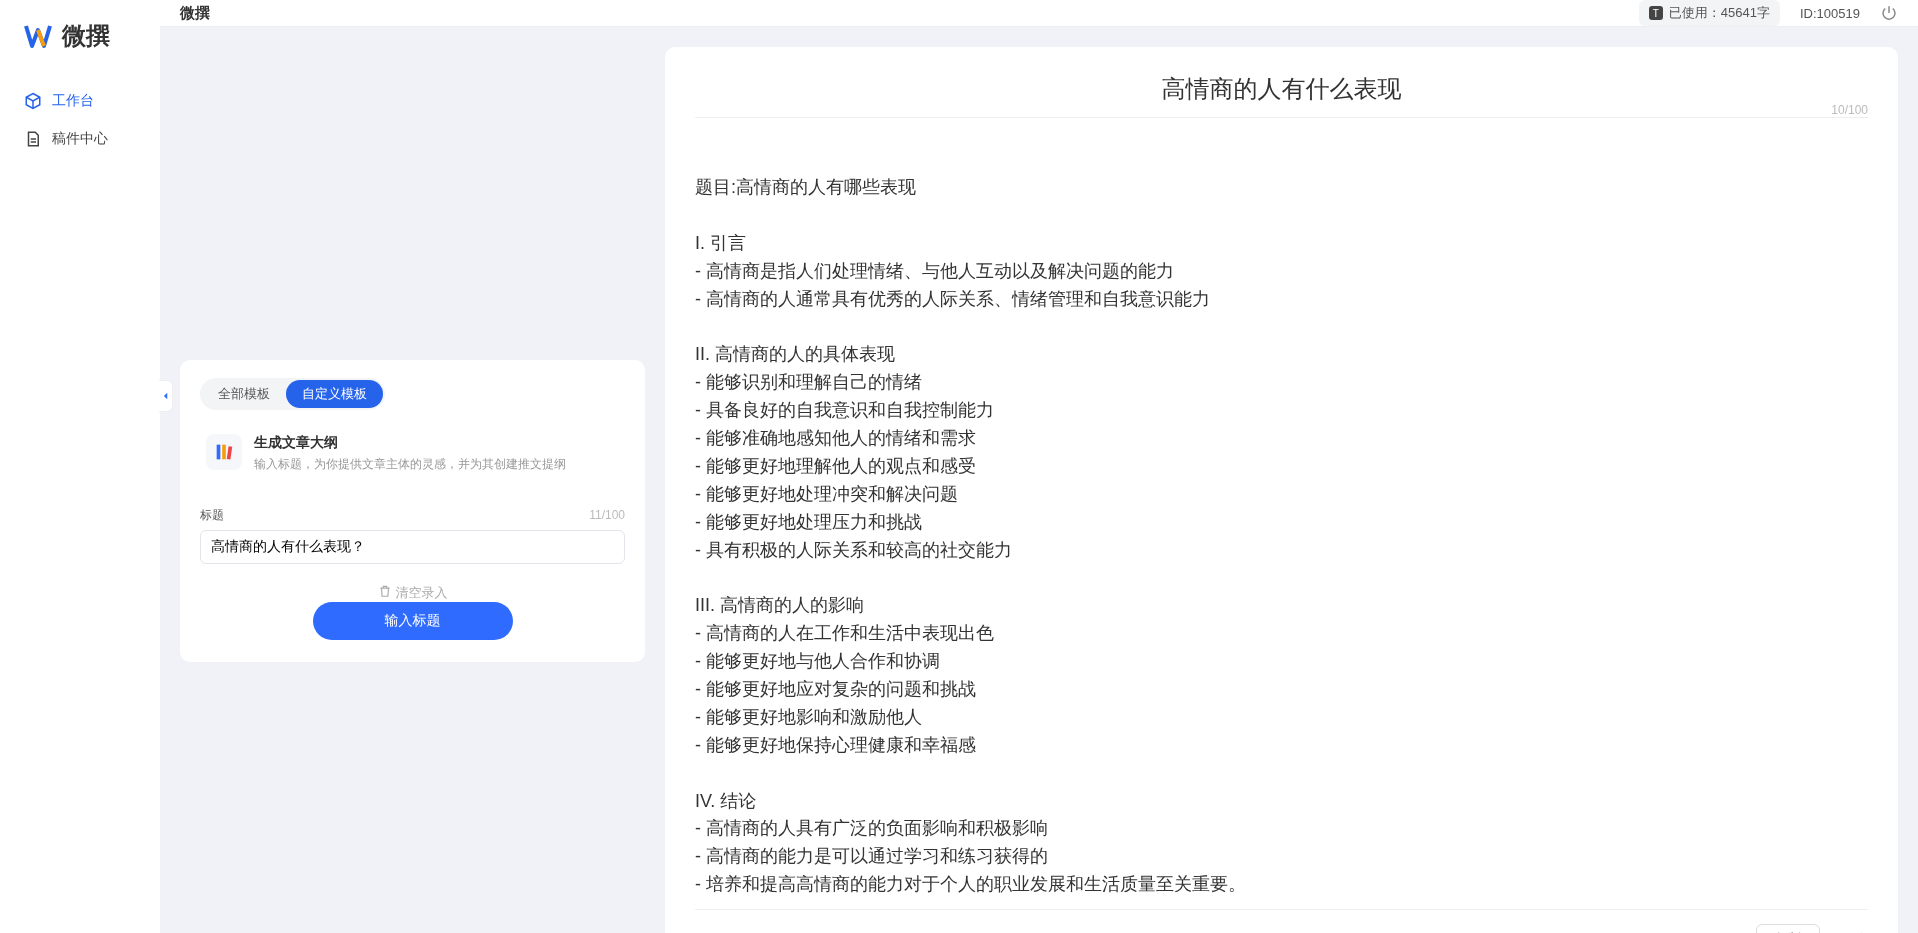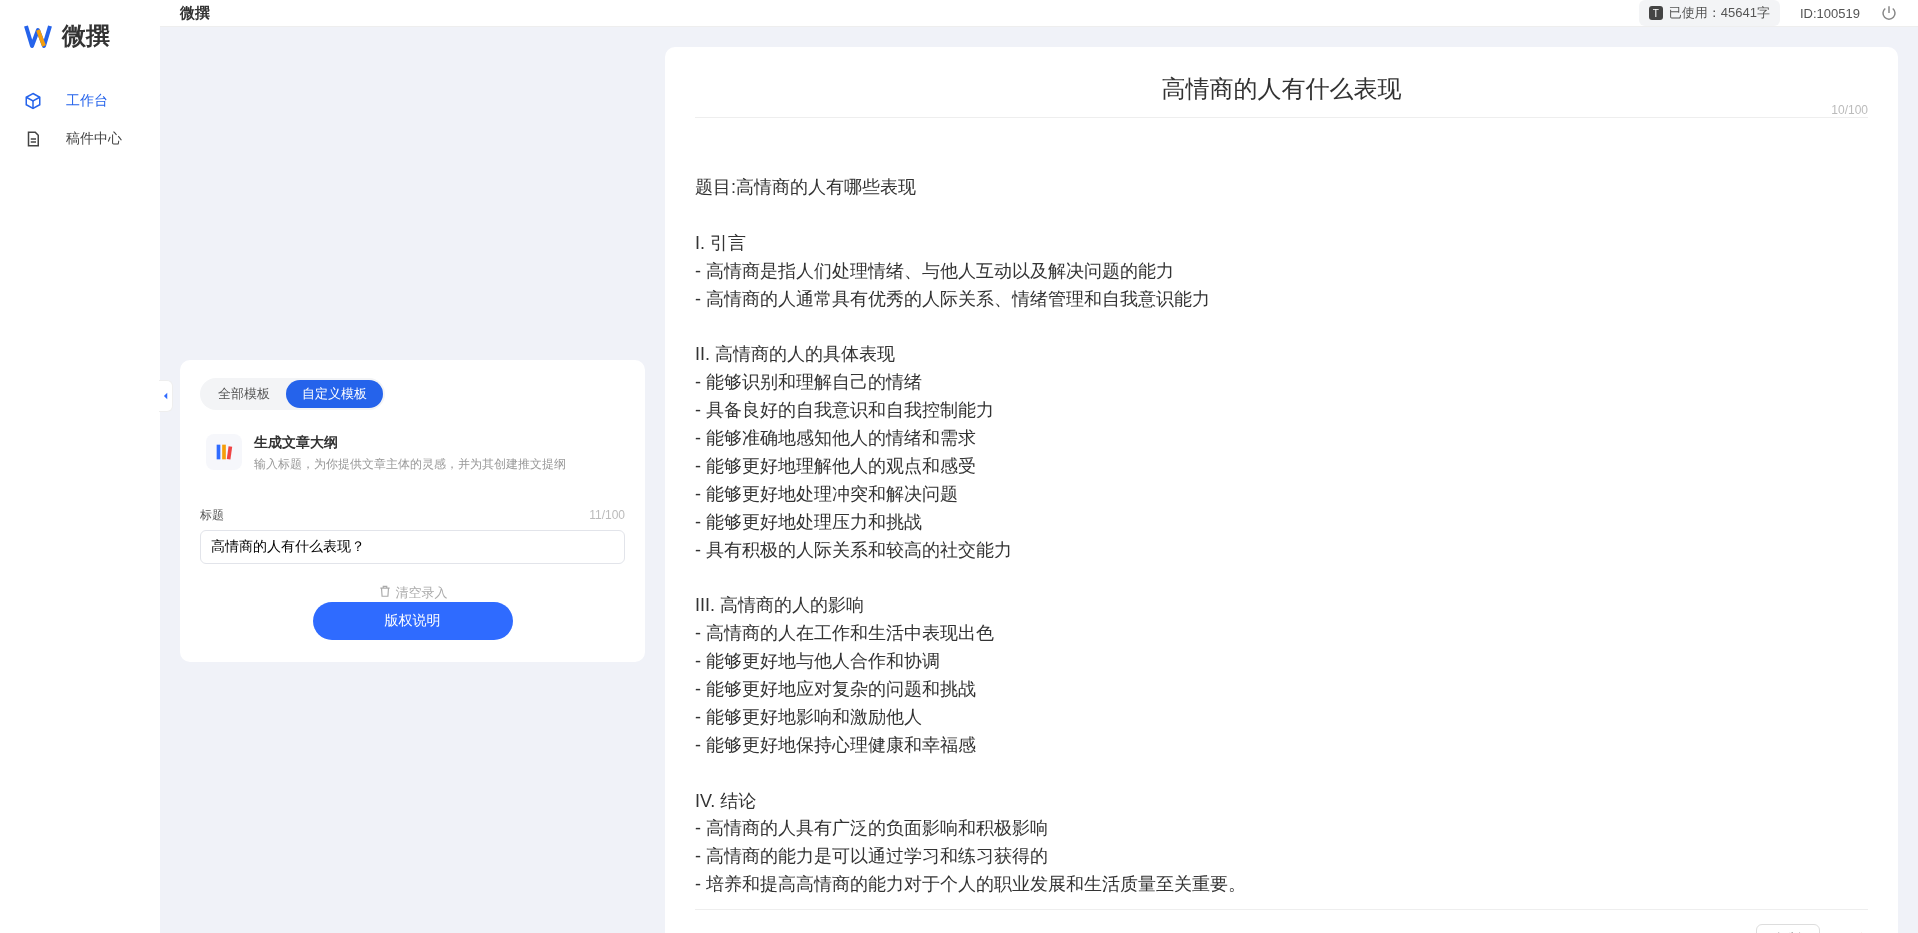--- a/index.html
+++ b/index.html
@@ -2,21 +2,21 @@
 <html><head>
 <meta charset="utf-8">
 <style>
 * { box-sizing: border-box; margin: 0; padding: 0; }
 body { font-family: -apple-system, "PingFang SC", "Microsoft YaHei", sans-serif; background: #f0f2f8; color: #333; font-size: 14px; }
 .app { display: flex; height: 933px; width: 1918px; }
 .sidebar { width: 160px; background: #fff; display: flex; flex-direction: column; padding: 20px 0; }
 .logo { display: flex; align-items: center; padding: 0 24px 30px; font-size: 24px; font-weight: bold; gap: 6px; }
 .logo-icon { width: 32px; height: 32px; display:inline-flex; align-items:center; justify-content:center; }
 .nav { flex: 1; }
-.nav-item { display: flex; align-items: flex-end; padding: 10px 24px; gap: 24px; cursor: pointer; color: #444; }
+.nav-item { display: flex; align-items: flex-end; padding: 10px 24px; gap: 10px; cursor: pointer; color: #444; }
 .nav-item.active { color: #2563eb; }
 .nav-item .icon { width: 18px; height: 18px; display:inline-flex; align-items:center; justify-content:center; }
 .footer-nav { padding-bottom: 10px; }
 .icp { font-size: 11px; color: #bbb; padding: 6px 24px 0; }
 .main { flex: 1; display: flex; flex-direction: column; position: relative; }
 .header { height: 48px; background: #fff; display: flex; align-items: center; padding: 0 20px; border-bottom: 1px solid #eee; }
 .header-title { font-weight: 600; font-size: 15px; }
 .header-right { margin-left: auto; display: flex; align-items: center; gap: 20px; color: #555; font-size: 13px; }
 .usage-badge { background: #f3f4f6; border-radius: 6px; padding: 4px 10px; display: flex; align-items: center; gap: 6px; }
 .power-icon { width: 18px; height: 18px; display:inline-flex; align-items:center; justify-content:center; color:#888; cursor:pointer; }
@@ -138,21 +138,21 @@
         <div class="clear-btn">
           <span>
             <svg viewBox="0 0 24 24" width="14" height="14" fill="none" stroke="currentColor" stroke-width="2">
                 <path d="M4 7 H20 M9 7 V4 H15 V7 M6 7 L7 21 H17 L18 7"></path>
               </svg>
           </span>
           <span>清空录入</span>
         </div>
 
         <div class="left-spacer"></div>
-        <button class="generate-btn"><span>版权说明</span></button>
+        <button class="generate-btn"><span>输入标题</span></button>
       </section>
 
       <section class="panel right-panel">
         <div class="doc-header">
           <div class="doc-title">高情商的人有什么表现</div>
           <div class="doc-count">10/100</div>
         </div>
         <div class="doc-body">题目:高情商的人有哪些表现
 
 I. 引言

